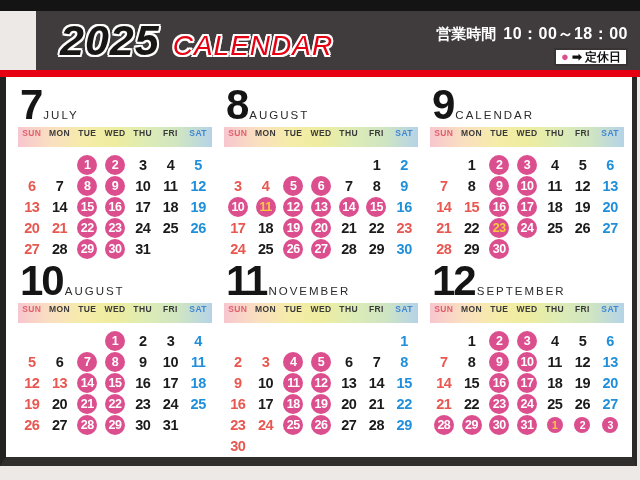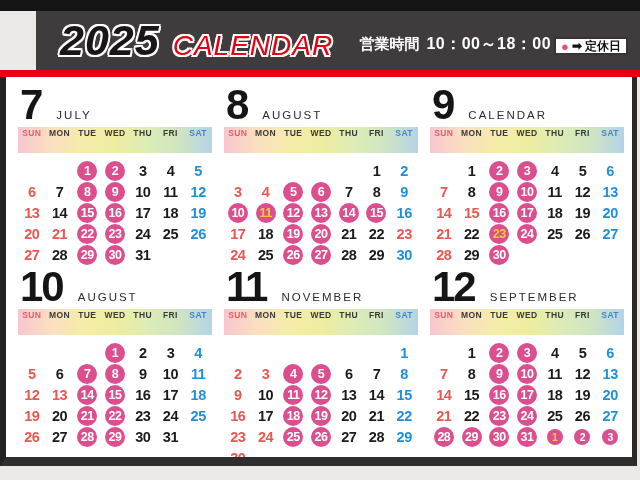--- a/index.html
+++ b/index.html
@@ -8,39 +8,39 @@
   .page { width:640px; height:480px; overflow:hidden; position:relative; background:#ece9e6; }
 
   
   .top-strip { height:11px; background:#141414; }
   .header { height:59px; background:#403c3d; display:flex; align-items:center; padding:0 12px 0 24px; position:relative;margin-left:36px; }
   .title { display:flex; align-items:baseline; gap:13px; }
   .year  { font-size:43px; font-weight:bold; font-style:italic; color:#191616; letter-spacing:1px;
            text-shadow:2px 0 0 #fff,-2px 0 0 #fff,0 2px 0 #fff,0 -2px 0 #fff,1.6px 1.6px 0 #fff,-1.6px 1.6px 0 #fff,1.6px -1.6px 0 #fff,-1.6px -1.6px 0 #fff; }
   .cal   { font-size:28px; font-weight:normal; font-style:italic; color:var(--accent,#e60012); letter-spacing:1px;
            text-shadow:2px 0 0 #fff,-2px 0 0 #fff,0 2px 0 #fff,0 -2px 0 #fff,1.6px 1.6px 0 #fff,-1.6px 1.6px 0 #fff,1.6px -1.6px 0 #fff,-1.6px -1.6px 0 #fff; }
-  .hd-right { margin-left:auto; display:flex; flex-direction:row; align-items:flex-end; gap:3px; padding-top:8px; }
+  .hd-right { margin-left:auto; display:flex; flex-direction:column; align-items:flex-end; gap:3px; padding-top:8px; }
   .hours { color:#fff; display:flex; align-items:baseline; gap:7px; white-space:nowrap; }
   .hours .lbl { font-size:15px; font-weight:bold; }
   .hours .val { font-size:16px; font-weight:bold; letter-spacing:0.5px; }
   .legend { background:#fff; border:2px solid #383434; padding:0 5px; height:18px; display:flex; align-items:center; gap:3px; font-size:12px; font-weight:bold; color:#111; line-height:1; }
   .legend .dot { color:var(--pink,#dc4f8e); font-size:13px; }
   .legend .arr { font-size:12px; }
   .red-bar { height:7px; background:var(--accent,#e60012); }
 
   
   .card { background:#fff; border-left:6px solid #242121; border-right:5px solid #2b2828; border-bottom:9px solid #302d2d;
           margin-right:3px; height:389px; padding:9px 8px 0 12px; overflow:hidden; }
   .months { display:grid; grid-template-columns:repeat(3,1fr); column-gap:12px; row-gap:3px; }
 
   .month-head { height:34px; margin:2px 0 5px 2px; display:flex; align-items:flex-end; }
   .mnum  { font-size:42px; line-height:34px; font-weight:bold; color:#151515; letter-spacing:-2px; }
-  .mname { font-size:11.5px; letter-spacing:2px; color:#2b2b2b; margin-left:15px; padding-bottom:1px; }
-
-  .dow-bar { height:26px; display:grid; grid-template-columns:repeat(7,1fr);
+  .mname { font-size:11.5px; letter-spacing:2px; color:#2b2b2b; margin-left:2px; padding-bottom:1px; }
+
+  .dow-bar { height:20px; display:grid; grid-template-columns:repeat(7,1fr);
              background:linear-gradient(90deg,#f7c6cf 0%,#fadfc0 17%,#f5eca9 34%,#eeeda0 50%,#ddecb6 67%,#cfe5c2 83%,#b5d3e8 100%); }
   .dow { font-size:8.5px; font-weight:bold; color:#3a3a3a; text-align:center; line-height:13px; letter-spacing:0.4px; }
   .dow.sun { color:#e2606e; }
   .dow.sat { color:#3f86d2; }
 
   .mgrid { display:grid; grid-template-columns:repeat(7,1fr); grid-auto-rows:21px; margin-top:7px; }
   .cell { display:flex; align-items:center; justify-content:center; }
   .date { font-size:14.5px; font-weight:bold; color:#1b1b1b; letter-spacing:-0.5px; }
   .t-r  { color:var(--holiday,#e85750); }
   .t-b  { color:var(--sat,#1f8fdc); }

